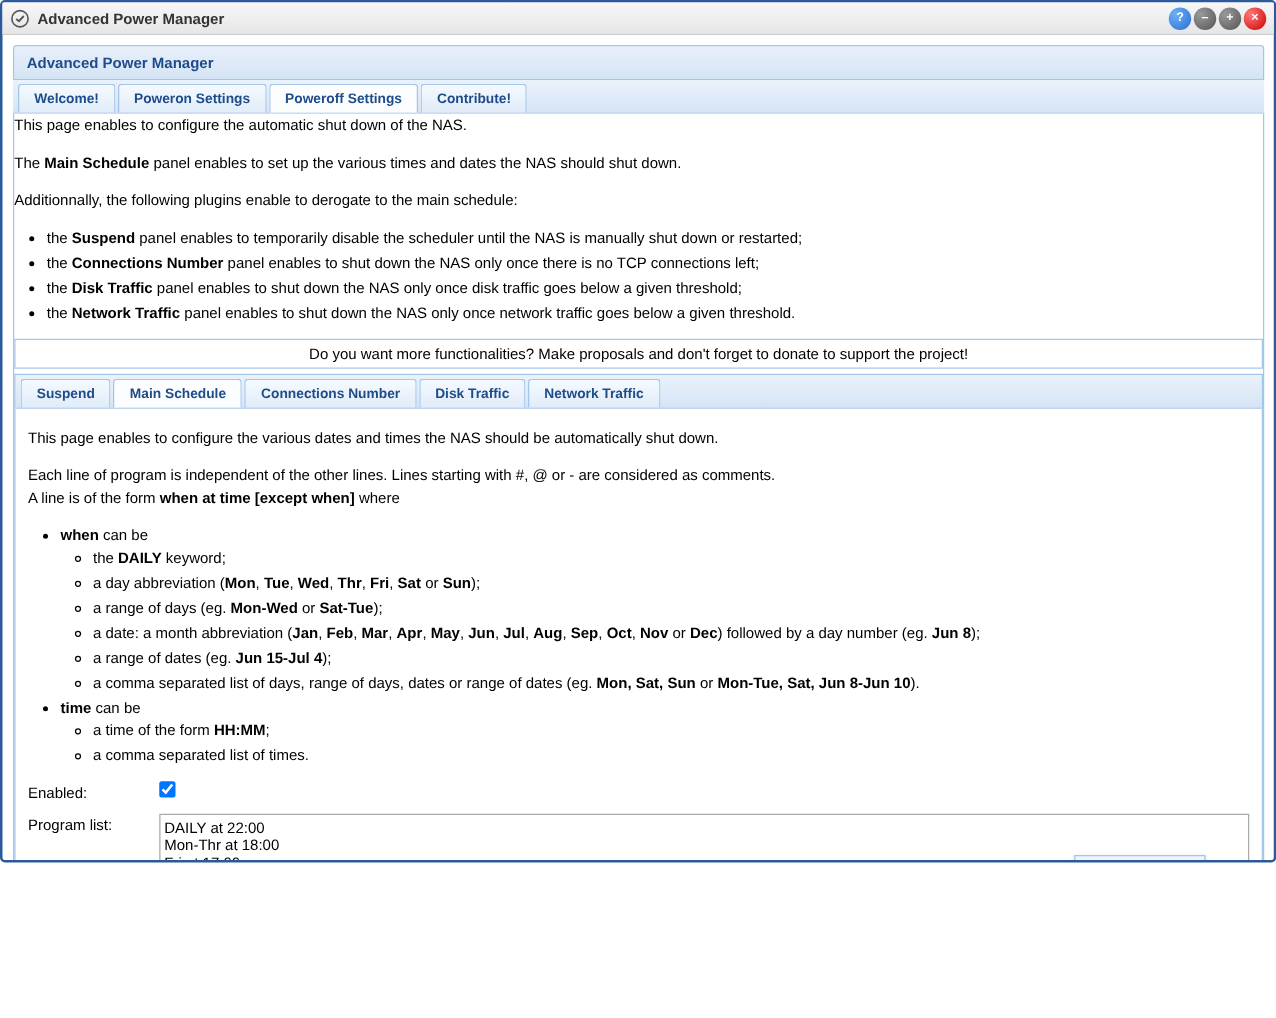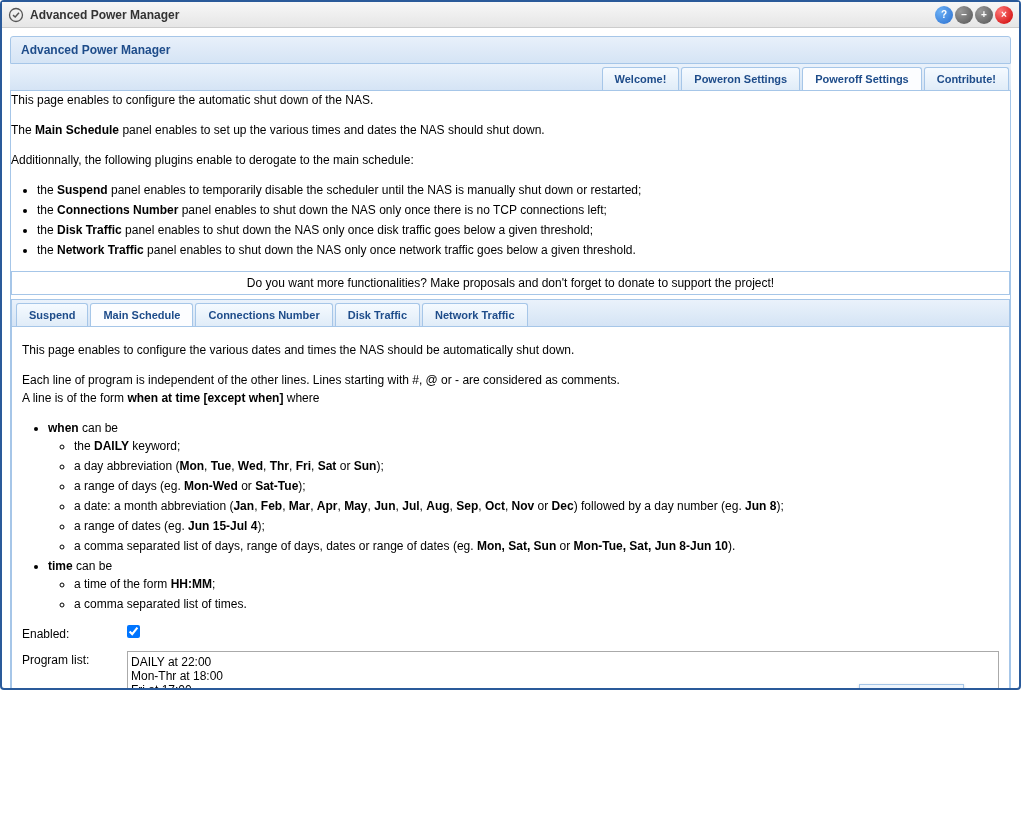--- a/index.html
+++ b/index.html
@@ -72,21 +72,20 @@
   border-radius: 3px 3px 0 0;
   padding: 6px 10px;
   color: #1e4c8a;
   font-weight: bold;
 }
 .tabstrip {
   display: flex;
   border-bottom: 1px solid #a6c6e8;
   background: linear-gradient(#eaf2fb, #d5e4f5);
   padding-left: 4px;
-  justify-content: flex-end;
 }
 .tab {
   padding: 5px 12px;
   margin-right: 2px;
   margin-top: 3px;
   border: 1px solid #a6c6e8;
   border-bottom: none;
   border-radius: 3px 3px 0 0;
   background: linear-gradient(#f5faff, #e0ecf8);
   color: #1e4c8a;

